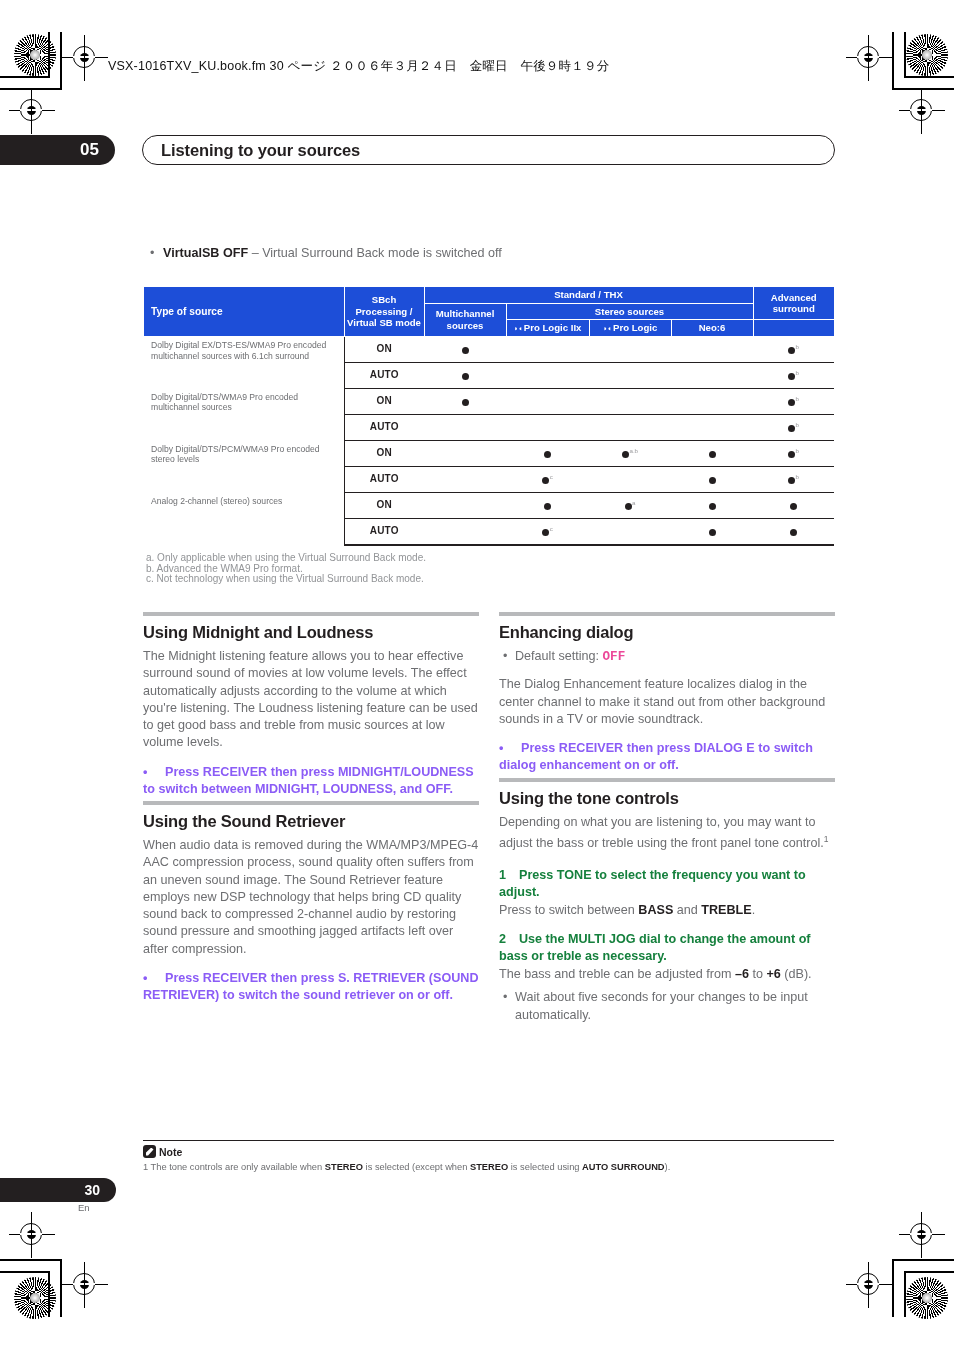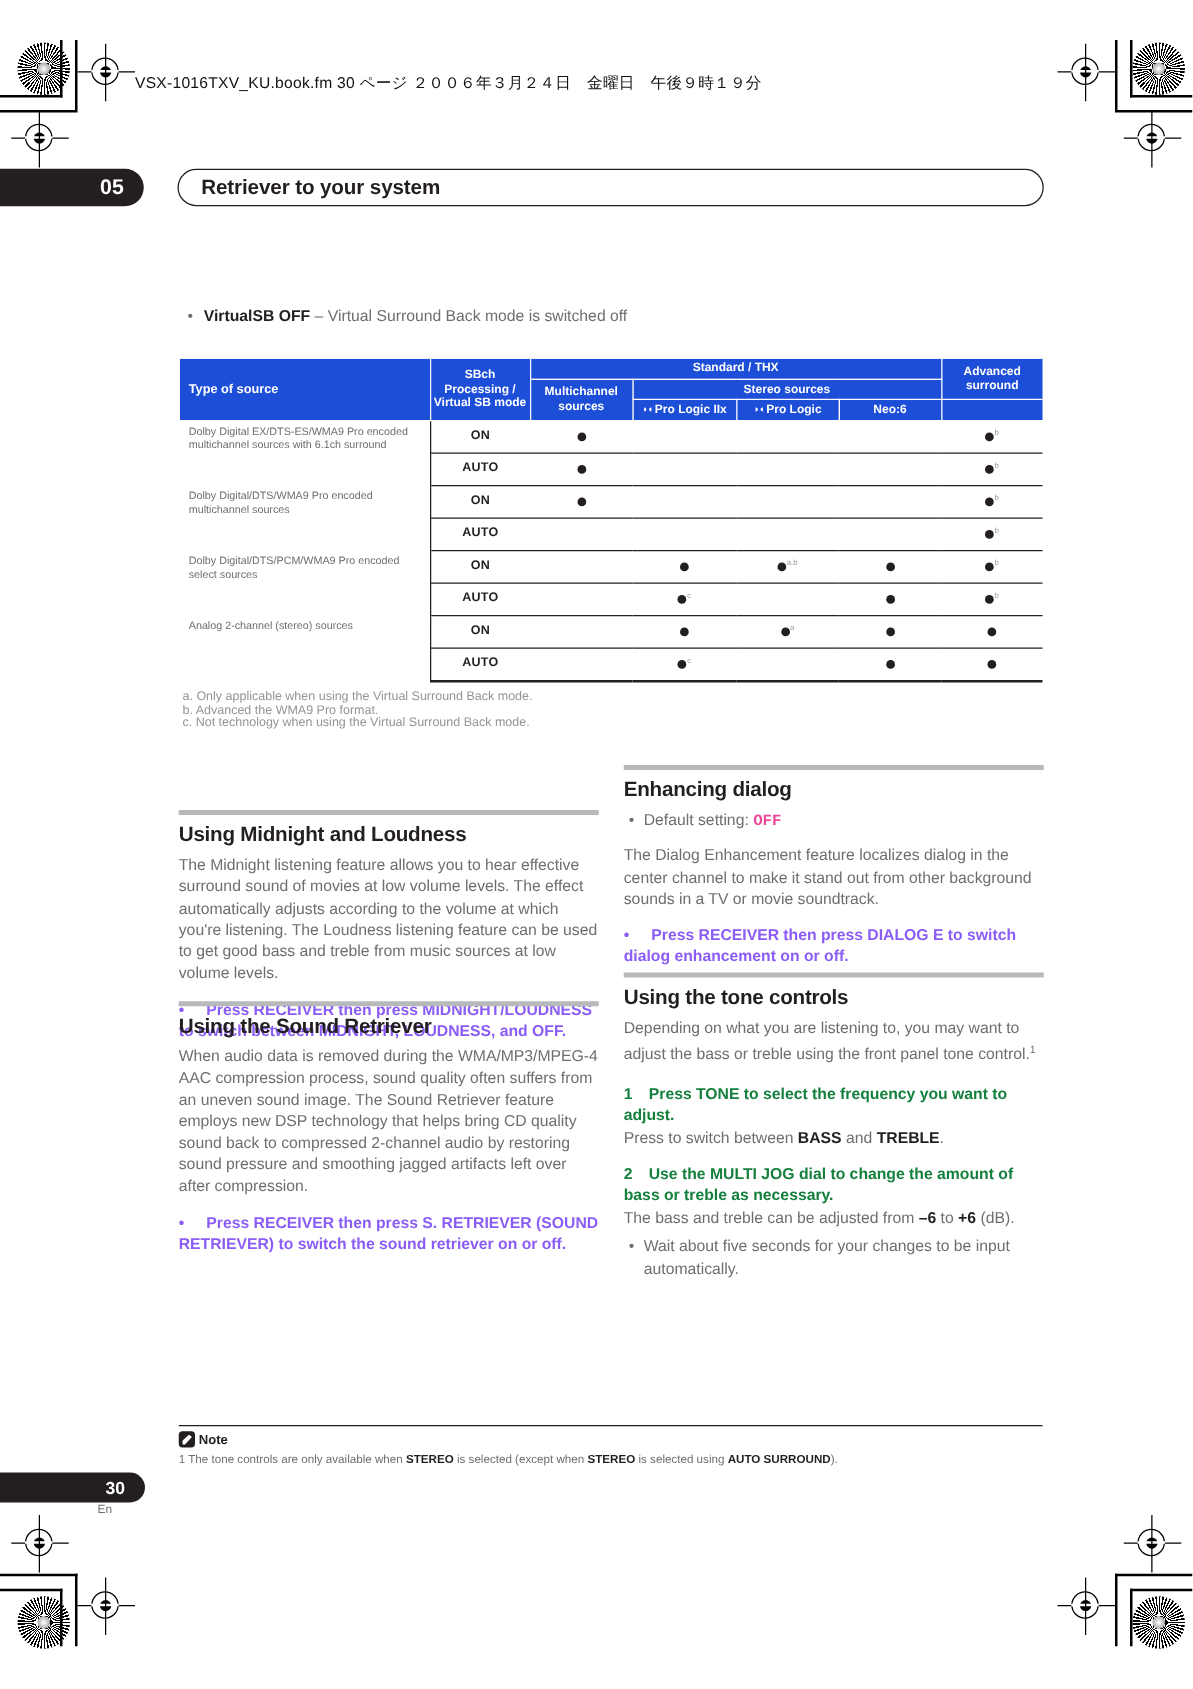--- a/index.html
+++ b/index.html
@@ -419,21 +419,21 @@
     <div class="ring"></div>
   </div>
 <div class="crosshair" style="left:899px; top:1212px;">
     <div class="ring"></div>
   </div>
 
 <div class="fmline">VSX-1016TXV_KU.book.fm 30 ページ ２００６年３月２４日　金曜日　午後９時１９分</div>
 
 <div class="chapter-badge">05</div>
 <div class="chapter-title-pill">
-  <span>Retriever to your system</span>
+  <span>Listening to your sources</span>
 </div>
 
 <div class="lead-bullet">
   <span class="dot">•</span>
   <span class="txt"><b>VirtualSB OFF</b><span> – Virtual Surround Back mode is switched off</span></span>
 </div>
 
 <table class="modetable">
   <colgroup>
     <col style="width:200px">
@@ -494,21 +494,21 @@
     <tr class="grpend">
       <td class="mode">AUTO</td>
       <td></td>
       <td></td>
       <td></td>
       <td></td>
       <td><span class="dot-mark"><i></i><sup>b</sup></span></td>
     </tr>
 
     <tr>
-      <td class="srccell" rowspan="2">Dolby Digital/DTS/PCM/WMA9 Pro encoded select sources</td>
+      <td class="srccell" rowspan="2">Dolby Digital/DTS/PCM/WMA9 Pro encoded stereo levels</td>
       <td class="mode innerline">ON</td>
       <td class="innerline"></td>
       <td class="innerline"><span class="dot-mark"><i></i></span></td>
       <td class="innerline"><span class="dot-mark"><i></i><sup>a.b</sup></span></td>
       <td class="innerline"><span class="dot-mark"><i></i></span></td>
       <td class="innerline"><span class="dot-mark"><i></i><sup>b</sup></span></td>
     </tr>
     <tr class="grpend">
       <td class="mode">AUTO</td>
       <td></td>
@@ -537,21 +537,21 @@
     </tr>
   </tbody>
 </table>
 
 <div class="tbl-notes">
   <div>a. Only applicable when using the Virtual Surround Back mode.</div>
   <div>b. Advanced the WMA9 Pro format.</div>
   <div>c. Not technology when using the Virtual Surround Back mode.</div>
 </div>
 
-<div class="col left" style="top:648px;">
+<div class="col left" style="top:612px;">
   <div class="rule"></div>
   <h2 class="sec">Using Midnight and Loudness</h2>
   <p class="body">The Midnight listening feature allows you to hear effective surround sound of movies at low volume levels. The effect automatically adjusts according to the volume at which you're listening. The Loudness listening feature can be used to get good bass and treble from music sources at low volume levels.</p>
   <p class="instr"><span class="b">•</span><span>Press RECEIVER then press MIDNIGHT/LOUDNESS to switch between MIDNIGHT, LOUDNESS, and OFF.</span></p>
 </div>
 
 <div class="col left" style="top:801px;">
   <div class="rule"></div>
   <h2 class="sec">Using the Sound Retriever</h2>
   <p class="body">When audio data is removed during the WMA/MP3/MPEG-4 AAC compression process, sound quality often suffers from an uneven sound image. The Sound Retriever feature employs new DSP technology that helps bring CD quality sound back to compressed 2-channel audio by restoring sound pressure and smoothing jagged artifacts left over after compression.</p>

